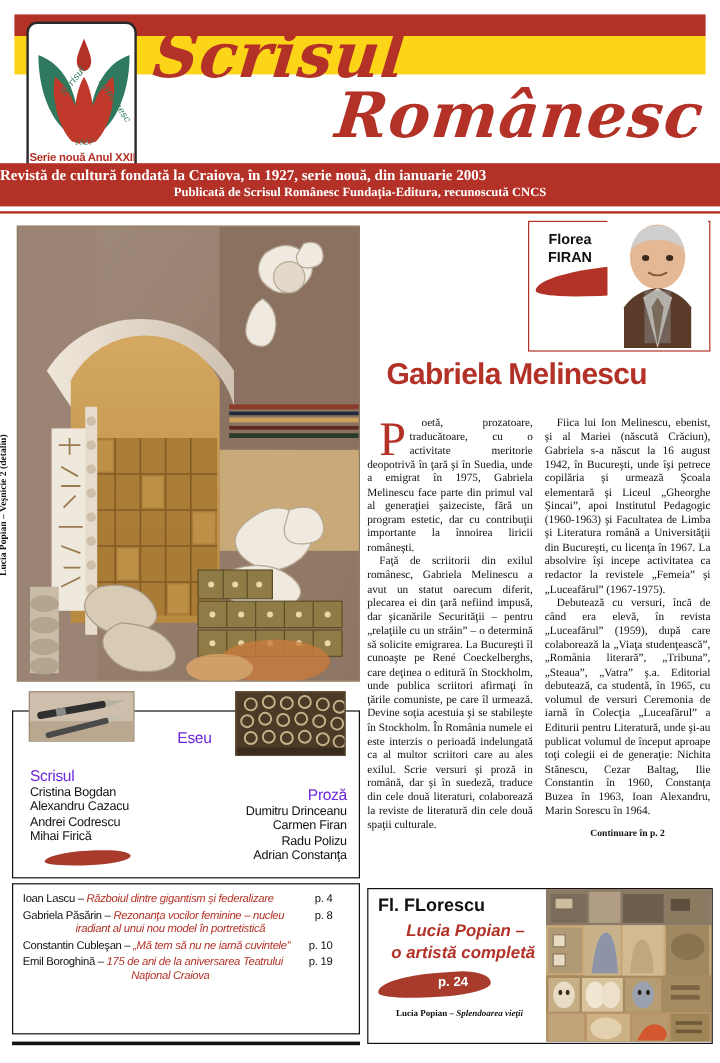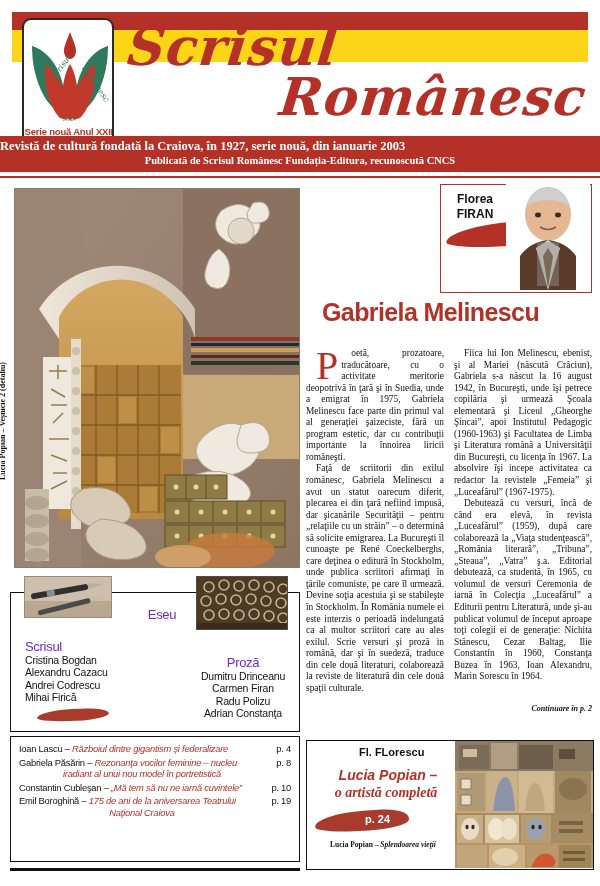--- a/index.html
+++ b/index.html
@@ -88,32 +88,32 @@
   .sec-title {
     font-family:"Liberation Sans", sans-serif; font-weight:normal;
     font-size:13px; color:#6d28d9; letter-spacing:-0.3px;
   }
   .sec-name {
     font-family:"Liberation Sans", sans-serif; font-size:10.5px;
     color:#111; line-height:12.4px; letter-spacing:-0.2px;
   }
   .col-poezie { position:absolute; left:14px; top:46px; width:92px; text-align:left; }
   .col-eseu   { position:absolute; left:98px; top:14px; width:106px; text-align:center; }
-  .col-proza  { position:absolute; left:186px; top:62px; width:92px; text-align:center; }
+  .col-proza  { position:absolute; left:186px; top:62px; width:92px; text-align:right; }
   .brushlet {
     position:absolute; left:26px; top:116px; width:72px; height:12px;
     background:#a83b2c; border-radius:50% 40% 45% 55% / 60% 50% 50% 40%;
     transform:rotate(-3deg);
   }
 
   
   .toc { position:absolute; left:10px; top:556px; width:290px; height:126px; border:1.5px solid #111; background:#fff; padding:6px 8px 0 8px; }
   .toc-row { position:relative; font-family:"Liberation Sans", sans-serif; font-size:9.4px; color:#111; line-height:11.2px; margin-bottom:2.5px; letter-spacing:-0.25px; }
   .toc-row .ttl { color:#b33127; font-style:italic; }
-  .toc-row .pg { position:absolute; right:0; top:0; color:#111; font-style:normal; }
+  .toc-row .pg { position:absolute; right:14px; top:0; color:#111; font-style:normal; }
   .toc-cont { display:block; text-align:center; color:#b33127; font-style:italic; padding-right:26px; }
   .toc-rule { position:absolute; left:10px; top:688px; width:290px; height:3px; background:#111; }
 
   
   .rightcol { position:absolute; left:306px; top:0px; width:288px; }
 
   .author-box { position:relative; width:288px; height:115px; }
   .author-frame { position:absolute; left:134px; top:4px; width:152px; height:109px; border:1px solid #b33127; }
   .author-name {
     position:absolute; left:132px; top:12px; width:74px; text-align:center;
@@ -135,27 +135,27 @@
 
   .article { position:absolute; left:0px; top:168px; width:288px; height:388px; }
   .acol { position:absolute; top:0; width:138px; font-family:"Liberation Serif", serif; font-size:9.4px; line-height:11.55px; text-align:justify; color:#111; }
   .acol.c1 { left:0px; }
   .acol.c2 { left:148px; }
   .acol p { margin:0; text-indent:10px; }
   .dropcap {
     float:left; font-family:"Liberation Serif", serif; font-size:40px;
     line-height:31px; color:#b33127; padding:1px 3px 0 0; margin-top:1px;
   }
-  .cont { display:block; text-align:right; font-weight:bold; font-style:italic; font-size:8px; margin-top:20px; }
+  .cont { display:block; text-align:center; font-weight:bold; font-size:8px; margin-top:6px; }
 
   
   .promo { position:absolute; left:306px; top:560px; width:288px; height:130px; border:1.5px solid #111; background:#fff; }
-  .promo-by { position:absolute; left:8px; top:5px; font-family:"Liberation Sans", sans-serif; font-weight:bold; font-size:11px; color:#111;margin-left:44px; }
+  .promo-by { position:absolute; left:8px; top:5px; font-family:"Liberation Sans", sans-serif; font-weight:bold; font-size:15px; color:#111; }
   .promo-t1 { position:absolute; left:14px; top:26px; width:134px; text-align:center; font-family:"Liberation Sans", sans-serif; font-style:italic; font-weight:bold; font-size:14px; color:#b33127; }
-  .promo-t2 { position:absolute; left:10px; top:44px; width:138px; text-align:center; font-family:Liberation Serif, serif; font-style:italic; font-weight:bold; font-size:14px; color:#b33127; }
+  .promo-t2 { position:absolute; left:10px; top:44px; width:138px; text-align:center; font-family:Liberation Sans, sans-serif; font-style:italic; font-weight:bold; font-size:14px; color:#b33127; }
   .promo-brush { position:absolute; left:8px; top:70px; width:94px; height:20px; background:#a83b2c; border-radius:55% 30% 45% 60% / 65% 55% 45% 35%; transform:rotate(-4deg); }
   .promo-pg { position:absolute; left:58px; top:72px; font-family:"Liberation Sans", sans-serif; font-weight:bold; font-size:11px; color:#ffffff; }
   .promo-cap { position:absolute; left:4px; top:99px; width:144px; text-align:center; font-family:"Liberation Serif", serif; font-weight:bold; font-size:7.5px; color:#111; }
   .promo-cap i { font-style:italic; }
   .promo-img { position:absolute; left:148px; top:0px; width:138px; height:127px; overflow:hidden; background:#8a6a4a; }
 </style>
 </head>
 <body>
 
 <div class="masthead">

